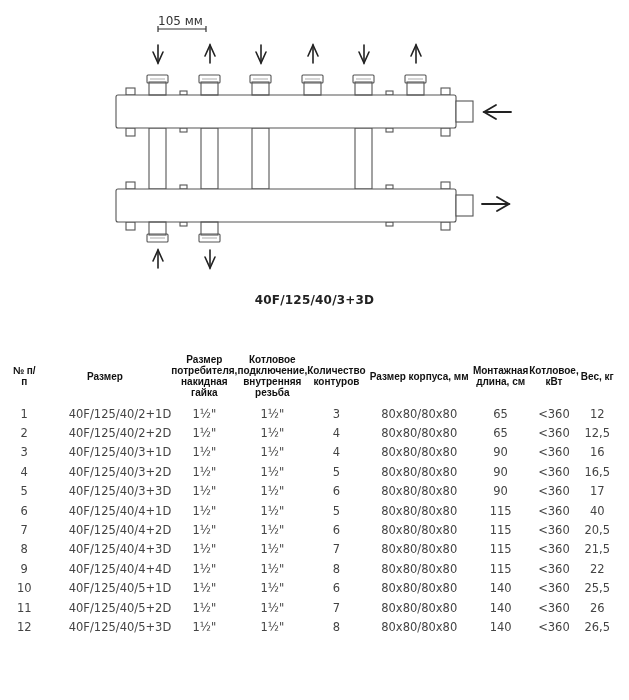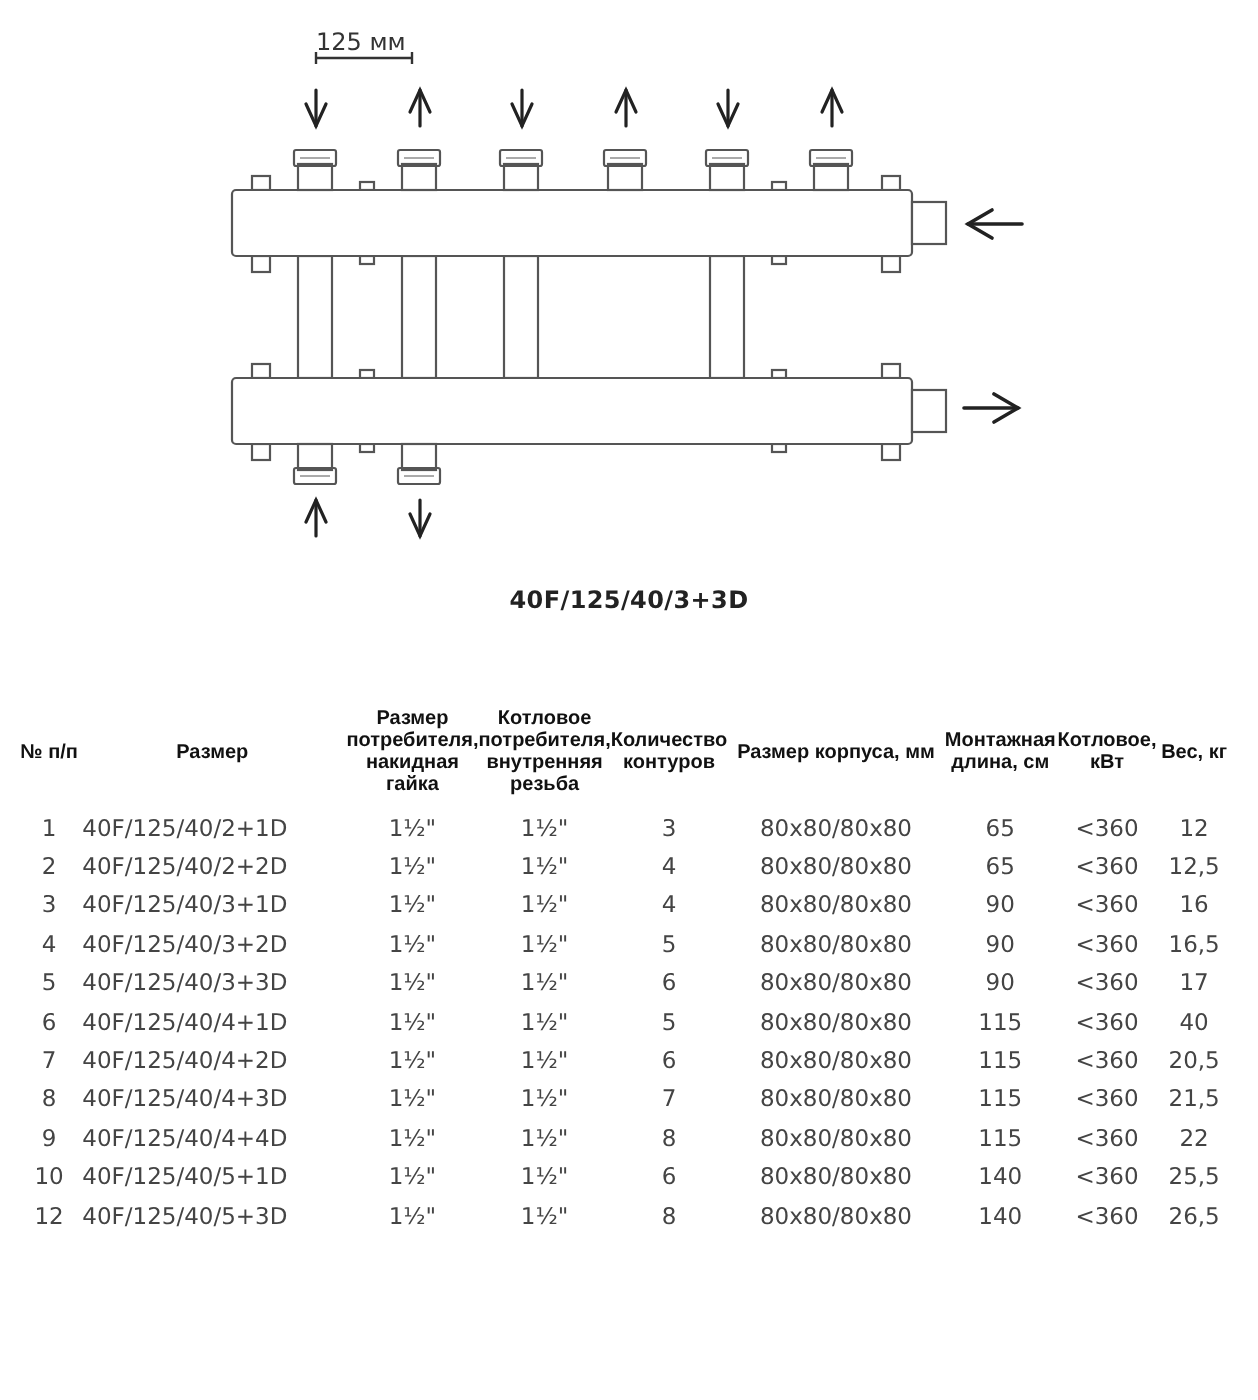--- a/index.html
+++ b/index.html
@@ -7,29 +7,29 @@
          font-family:"Liberation Sans", "DejaVu Sans", sans-serif; color:#3a3a3a; }
   #diagram { position:absolute; left:0; top:0; width:629px; height:280px; }
   .dim-label { position:absolute; left:158px; top:14px; font-size:12px; color:#333; font-family:"DejaVu Sans", sans-serif; }
   .title { position:absolute; left:0; width:629px; top:293px; text-align:center;
            font-weight:bold; font-size:12px; color:#222; font-family:"DejaVu Sans", sans-serif; letter-spacing:0.2px; }
   table.spec { position:absolute; left:10px; top:348px; border-collapse:collapse; width:605px; }
   table.spec th { font-size:10px; font-weight:bold; color:#111; line-height:11px; padding:0;
                   vertical-align:middle; text-align:center; height:56px; font-family:"Liberation Sans", sans-serif; }
   table.spec td { font-size:11.5px; color:#444; height:19.4px; padding:0; text-align:center;
                   font-family:"DejaVu Sans", sans-serif; font-weight:normal; }
-  table.spec td.model { text-align:left; padding-left:2px; }
+  table.spec td.model { text-align:right; padding-left:2px; }
   .c1 { width:35px; } .c2 { width:146px; } .c3 { width:55px; } .c4 { width:55px; }
   .c5 { width:48px; } .c6 { width:122px; } .c7 { width:52px; } .c8 { width:52px; } .c9 { width:40px; }
 </style>
 </head>
 <body>
 
 <div id="diagram">
-  <span class="dim-label">125 мм</span>
+  <span class="dim-label">105 мм</span>
   <svg width="629" height="280" viewBox="0 0 629 280" fill="none" stroke="#555555" stroke-width="1.1">
 
     <g stroke="#333" stroke-width="1.2">
       <line x1="158" y1="29" x2="206" y2="29"></line>
       <line x1="158" y1="26" x2="158" y2="32"></line>
       <line x1="206" y1="26" x2="206" y2="32"></line>
     </g>
 
     <g>
       <rect x="149" y="128" width="17" height="61"></rect>
@@ -162,21 +162,21 @@
 </div>
 
 <div class="title">40F/125/40/3+3D</div>
 
 <table class="spec">
   <thead>
     <tr>
       <th class="c1">№ п/п</th>
       <th class="c2">Размер</th>
       <th class="c3">Размер потребителя, накидная гайка</th>
-      <th class="c4">Котловое потребителя, внутренняя резьба</th>
+      <th class="c4">Котловое подключение, внутренняя резьба</th>
       <th class="c5">Количество контуров</th>
       <th class="c6">Размер корпуса, мм</th>
       <th class="c7">Монтажная длина, см</th>
       <th class="c8">Котловое, кВт</th>
       <th class="c9">Вес, кг</th>
     </tr>
   </thead>
   <tbody id="tbody">
       <tr>
         <td>1</td>
@@ -282,20 +282,31 @@
         <td class="model">40F/125/40/5+1D</td>
         <td>1½"</td>
         <td>1½"</td>
         <td>6</td>
         <td>80x80/80x80</td>
         <td>140</td>
         <td>&lt;360</td>
         <td>25,5</td>
       </tr>
       <tr>
+        <td>11</td>
+        <td class="model">40F/125/40/5+2D</td>
+        <td>1½"</td>
+        <td>1½"</td>
+        <td>7</td>
+        <td>80x80/80x80</td>
+        <td>140</td>
+        <td>&lt;360</td>
+        <td>26</td>
+      </tr>
+      <tr>
         <td>12</td>
         <td class="model">40F/125/40/5+3D</td>
         <td>1½"</td>
         <td>1½"</td>
         <td>8</td>
         <td>80x80/80x80</td>
         <td>140</td>
         <td>&lt;360</td>
         <td>26,5</td>
       </tr>

